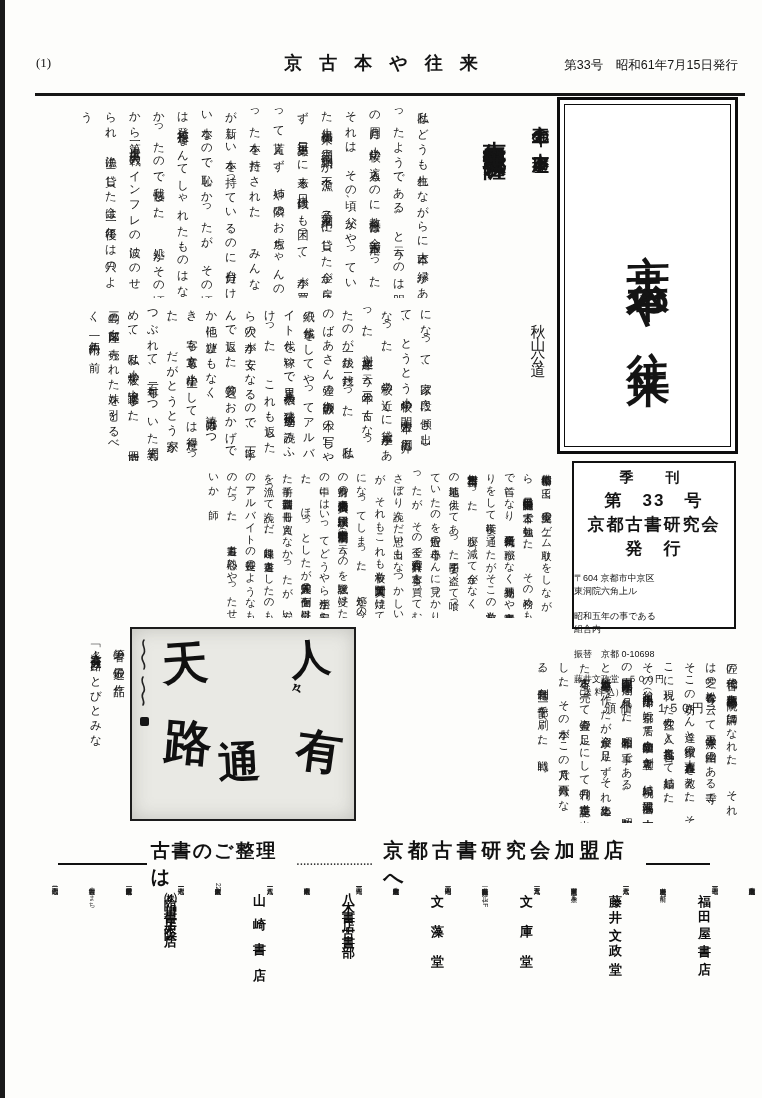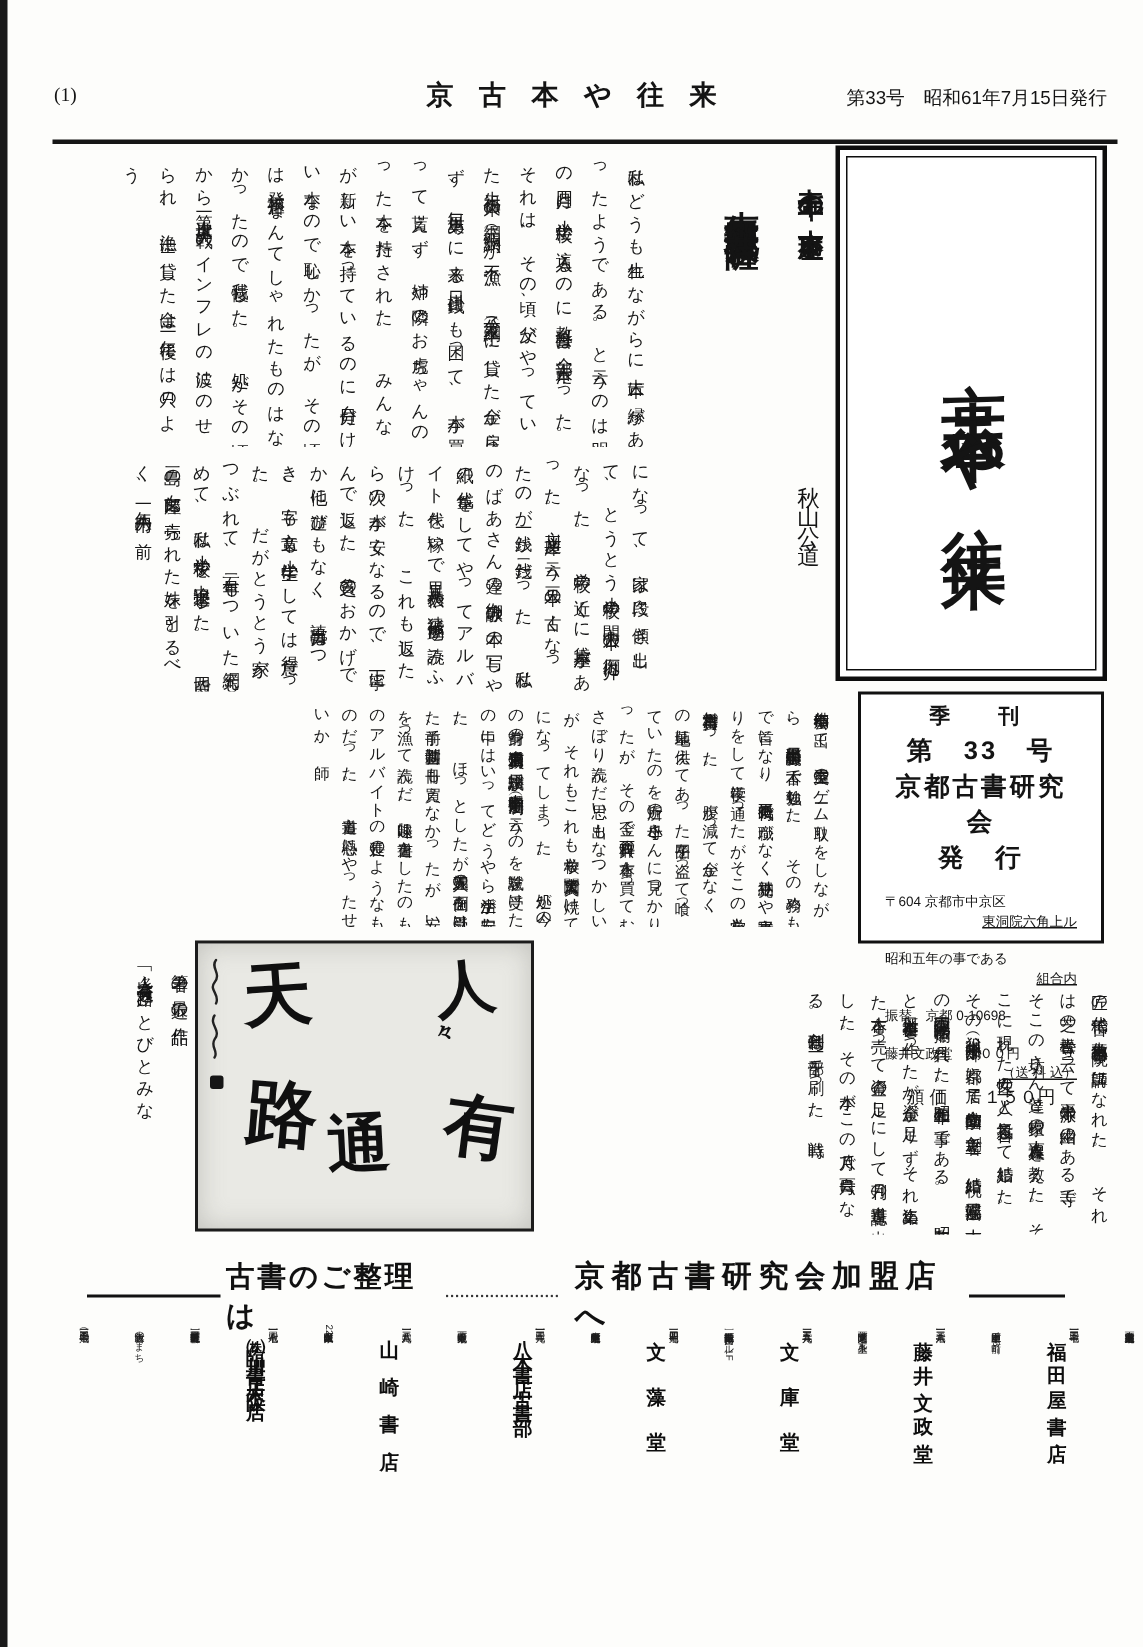--- a/index.html
+++ b/index.html
@@ -31,25 +31,25 @@
   .hl-title{position:absolute;right:46px;top:18px;writing-mode:vertical-rl;font-size:23px;font-weight:bold;letter-spacing:2px;}
   .hl-author{position:absolute;right:9px;top:208px;writing-mode:vertical-rl;font-size:15px;letter-spacing:13px;}
   
   .deck{color:#171717;}
   .deck1{left:35px;top:103px;width:400px;height:195px;font-size:11.5px;line-height:24px;letter-spacing:2px;}
   .deck2{left:35px;top:302px;width:400px;height:159px;font-size:11.5px;line-height:19.5px;letter-spacing:1.6px;}
   .deck3{left:35px;top:466px;width:520px;height:152px;font-size:10.5px;line-height:18.5px;letter-spacing:0.4px;}
   .deck4{left:368px;top:655px;width:374px;height:168px;font-size:11px;line-height:21px;letter-spacing:0.8px;}
   
   .pubbox{left:572px;top:461px;width:164px;height:168px;border:2px solid #111;background:#fff;
-    font-family:"Liberation Sans",sans-serif;padding:5px 16px;}
+    font-family:"Liberation Sans",sans-serif;padding:5px 0;}
   .pubbox .h1{font-size:14px;font-weight:bold;text-align:center;letter-spacing:9px;margin:1px 0 2px;}
   .pubbox .h2{font-size:17px;font-weight:bold;text-align:center;letter-spacing:2px;margin:1px 0;}
   .pubbox .al{font-size:9px;text-align:left;margin-top:12px;}
-  .pubbox .ar{font-size:9px;text-align:right;text-decoration:underline;}
+  .pubbox .ar{font-size:9px;}
   .pubbox .ac{font-size:12px;text-align:center;margin-top:1px;}
   
   .artwork{left:130px;top:627px;width:226px;height:194px;background:#e9e9e4;border:2px solid #1c1c1c;overflow:hidden;
     box-shadow:inset 0 0 18px rgba(120,120,115,.35);}
   .glyph{position:absolute;font-weight:bold;color:#101010;font-family:"Liberation Serif","DejaVu Serif",serif;}
   .g0{right:24px;top:2px;font-size:40px;transform:rotate(-7deg);}
   .g1{right:50px;top:50px;font-size:15px;transform:rotate(-10deg);}
   .g2{right:12px;top:92px;font-size:46px;transform:rotate(8deg);}
   .g3{left:86px;top:106px;font-size:42px;transform:rotate(-3deg);}
   .g4{left:30px;top:4px;font-size:46px;transform:rotate(-4deg);}

